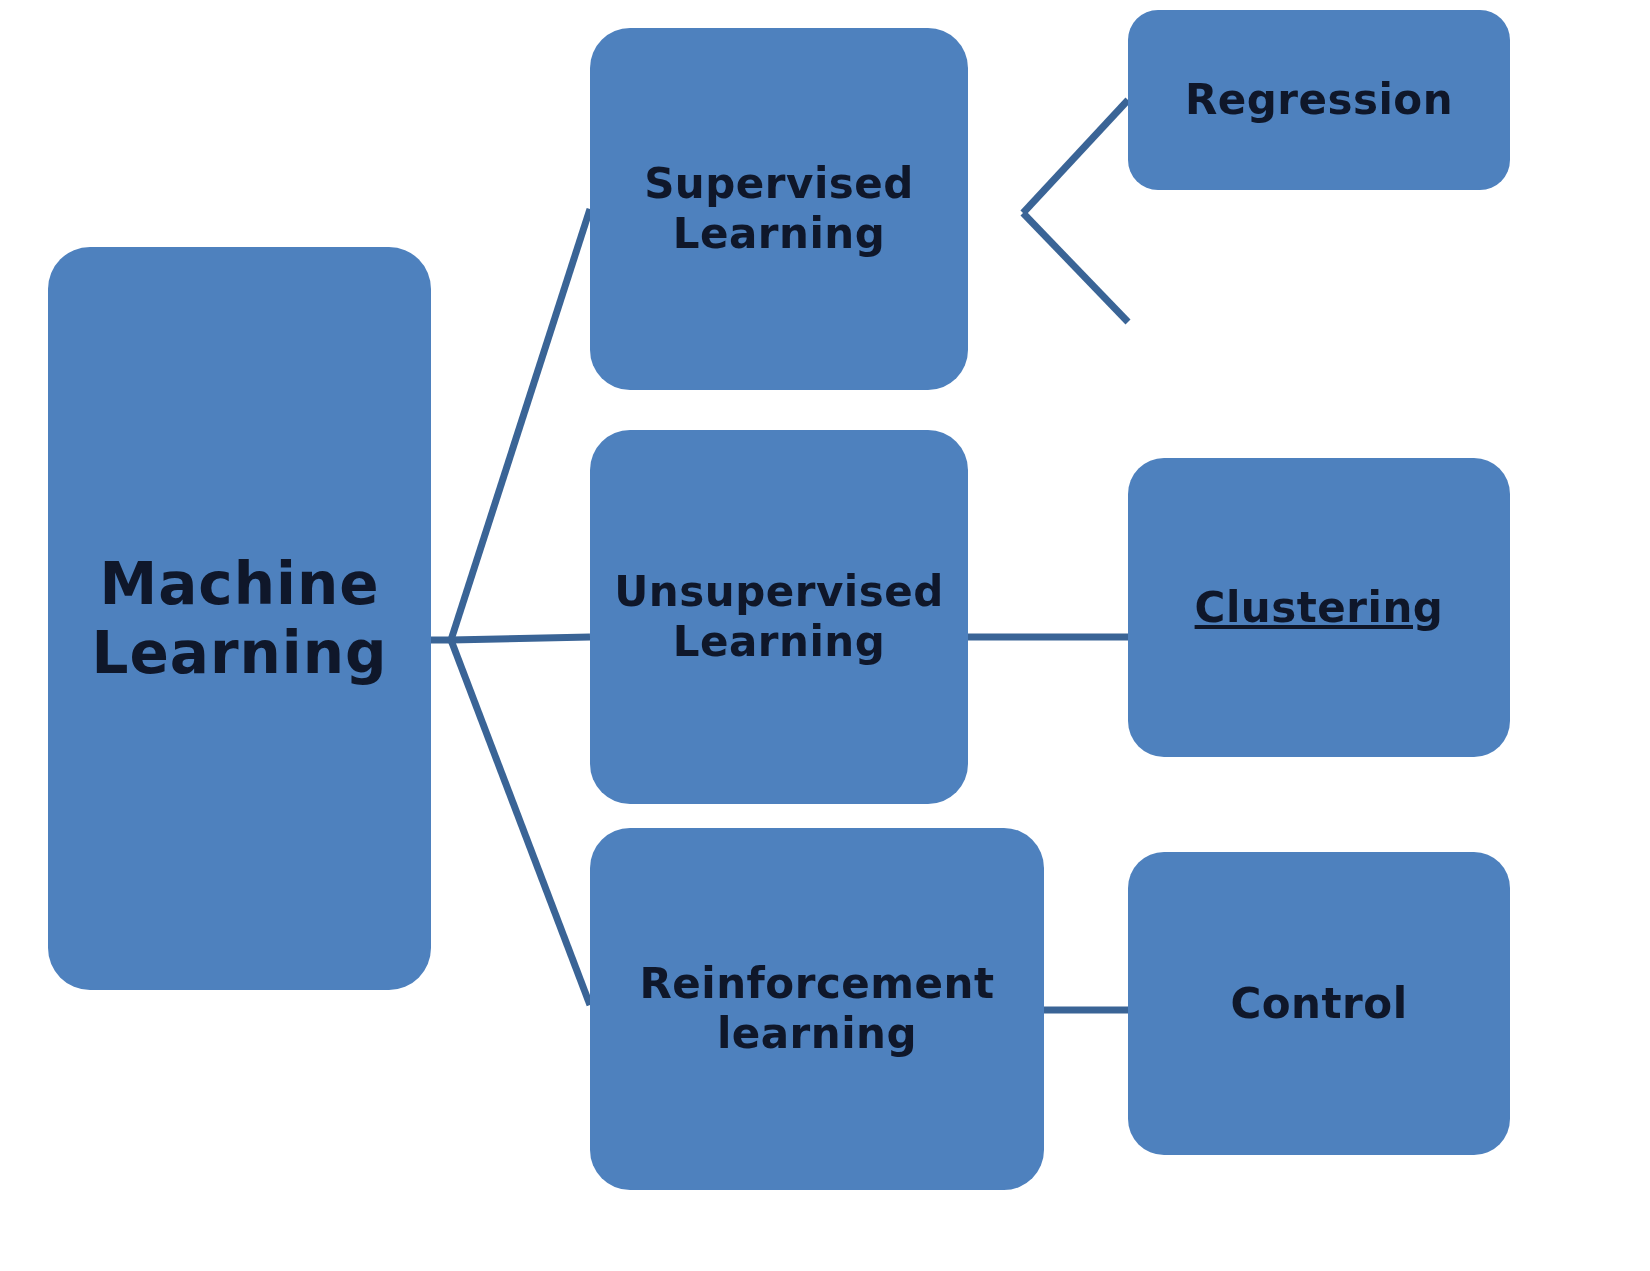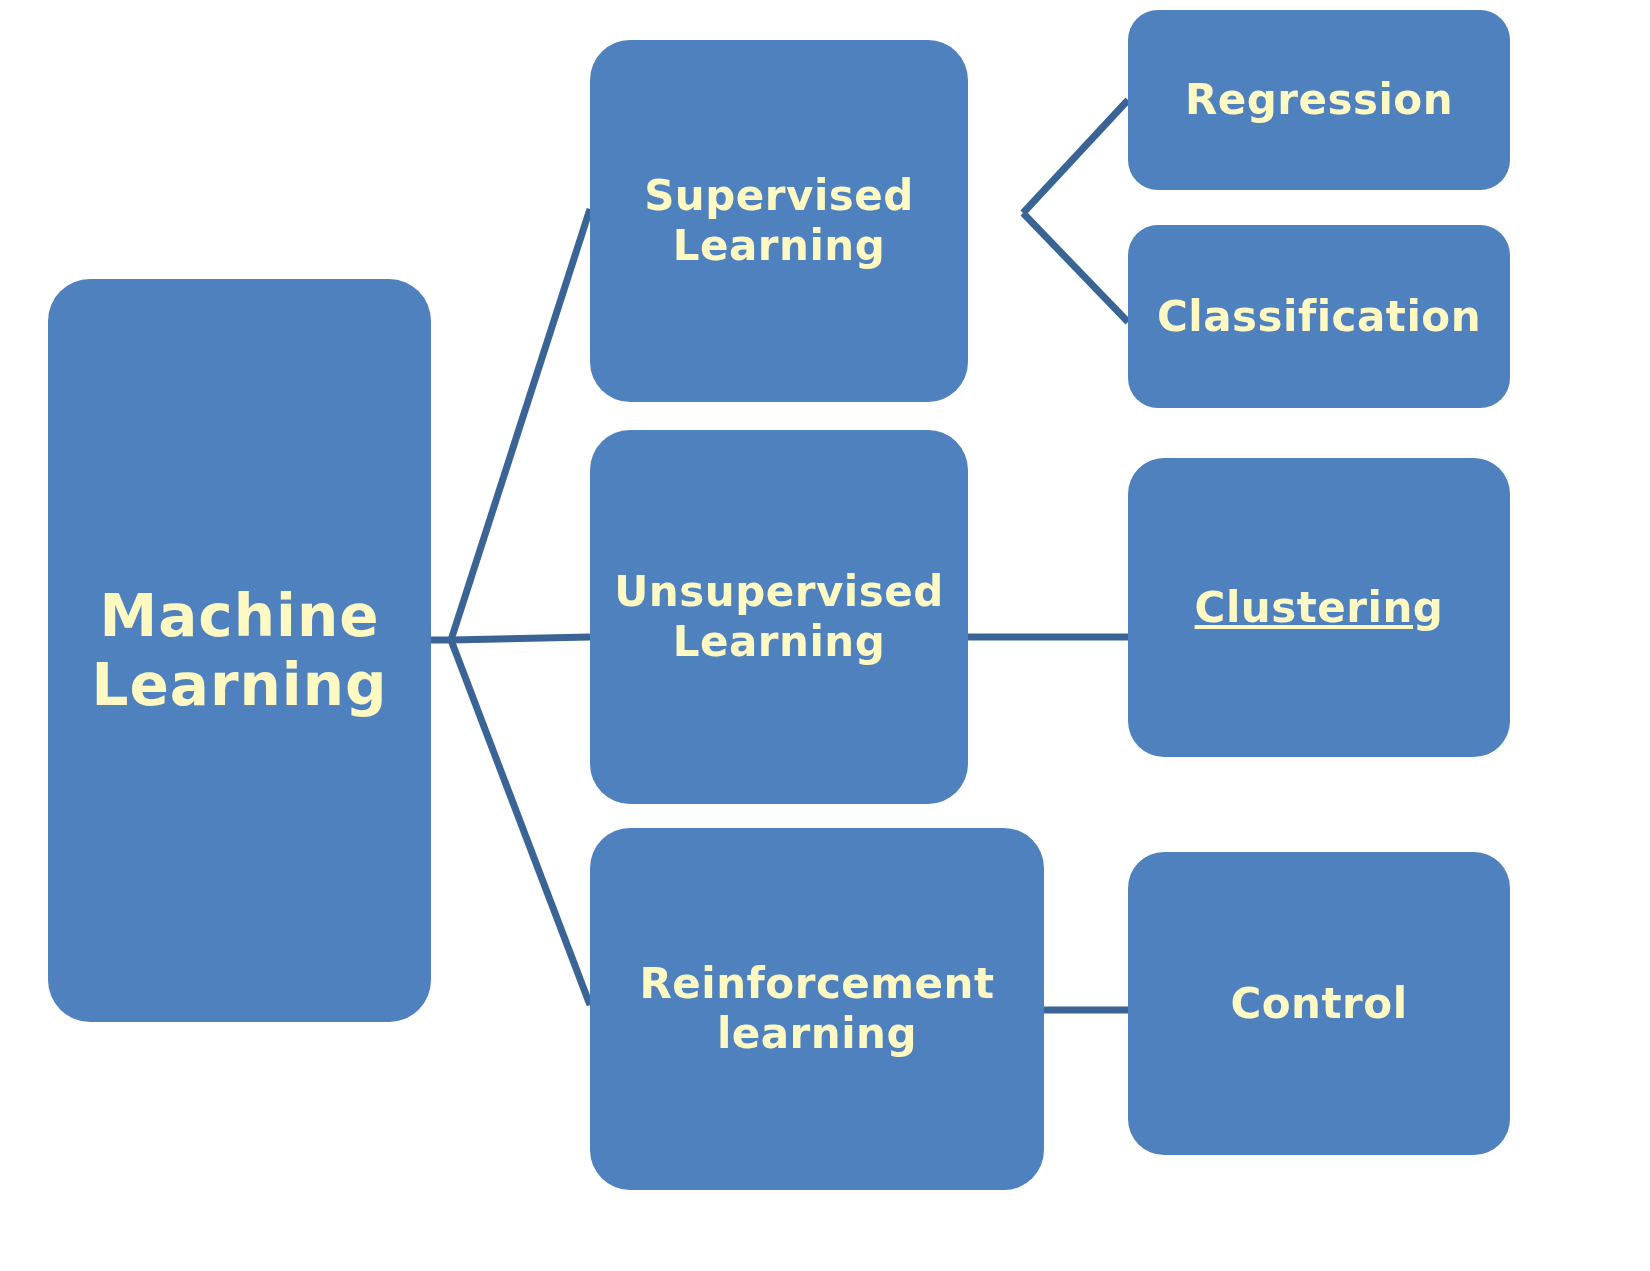--- a/index.html
+++ b/index.html
@@ -27,21 +27,21 @@
     pointer-events: none;
   }
   .node {
     position: absolute;
     box-sizing: border-box;
     background: #4E81BE;
     display: flex;
     align-items: center;
     justify-content: center;
     text-align: center;
-    color: #fef9c3;
+    color: #0f172a;
     font-family: "DejaVu Sans", sans-serif;
     font-weight: bold;
     letter-spacing: 0.5px;
     line-height: 1.18;
     padding: 6px 14px;
     z-index: 2;
   }
   .node .label {
     display: block;
     width: 100%;
@@ -50,32 +50,30 @@
 
   
   #node-root {
     left: 48px;
     top: 247px;
     width: 383px;
     height: 743px;
     border-radius: 42px;
     font-size: 58px;
     letter-spacing: 1px;
-    margin-top: 32px;
   }
 
   
   #node-supervised {
     left: 590px;
     top: 28px;
     width: 378px;
     height: 362px;
     border-radius: 40px;
     font-size: 42px;
-    margin-top: 12px;
   }
   #node-unsupervised {
     left: 590px;
     top: 430px;
     width: 378px;
     height: 374px;
     border-radius: 40px;
     font-size: 42px;
     justify-content: flex-end;
   }
@@ -165,23 +163,20 @@
 
   <div class="node" id="node-reinforcement">
     <span class="label">Reinforcement
 learning</span>
   </div>
 
   <div class="node" id="node-regression">
     <span class="label">Regression</span>
   </div>
 
-  <div class="node" id="node-classification">
-    <span class="label">Classification</span>
-  </div>
 
   <div class="node" id="node-clustering">
     <span class="label">Clustering</span>
   </div>
 
   <div class="node" id="node-control">
     <span class="label">Control</span>
   </div>
 
 </div>

